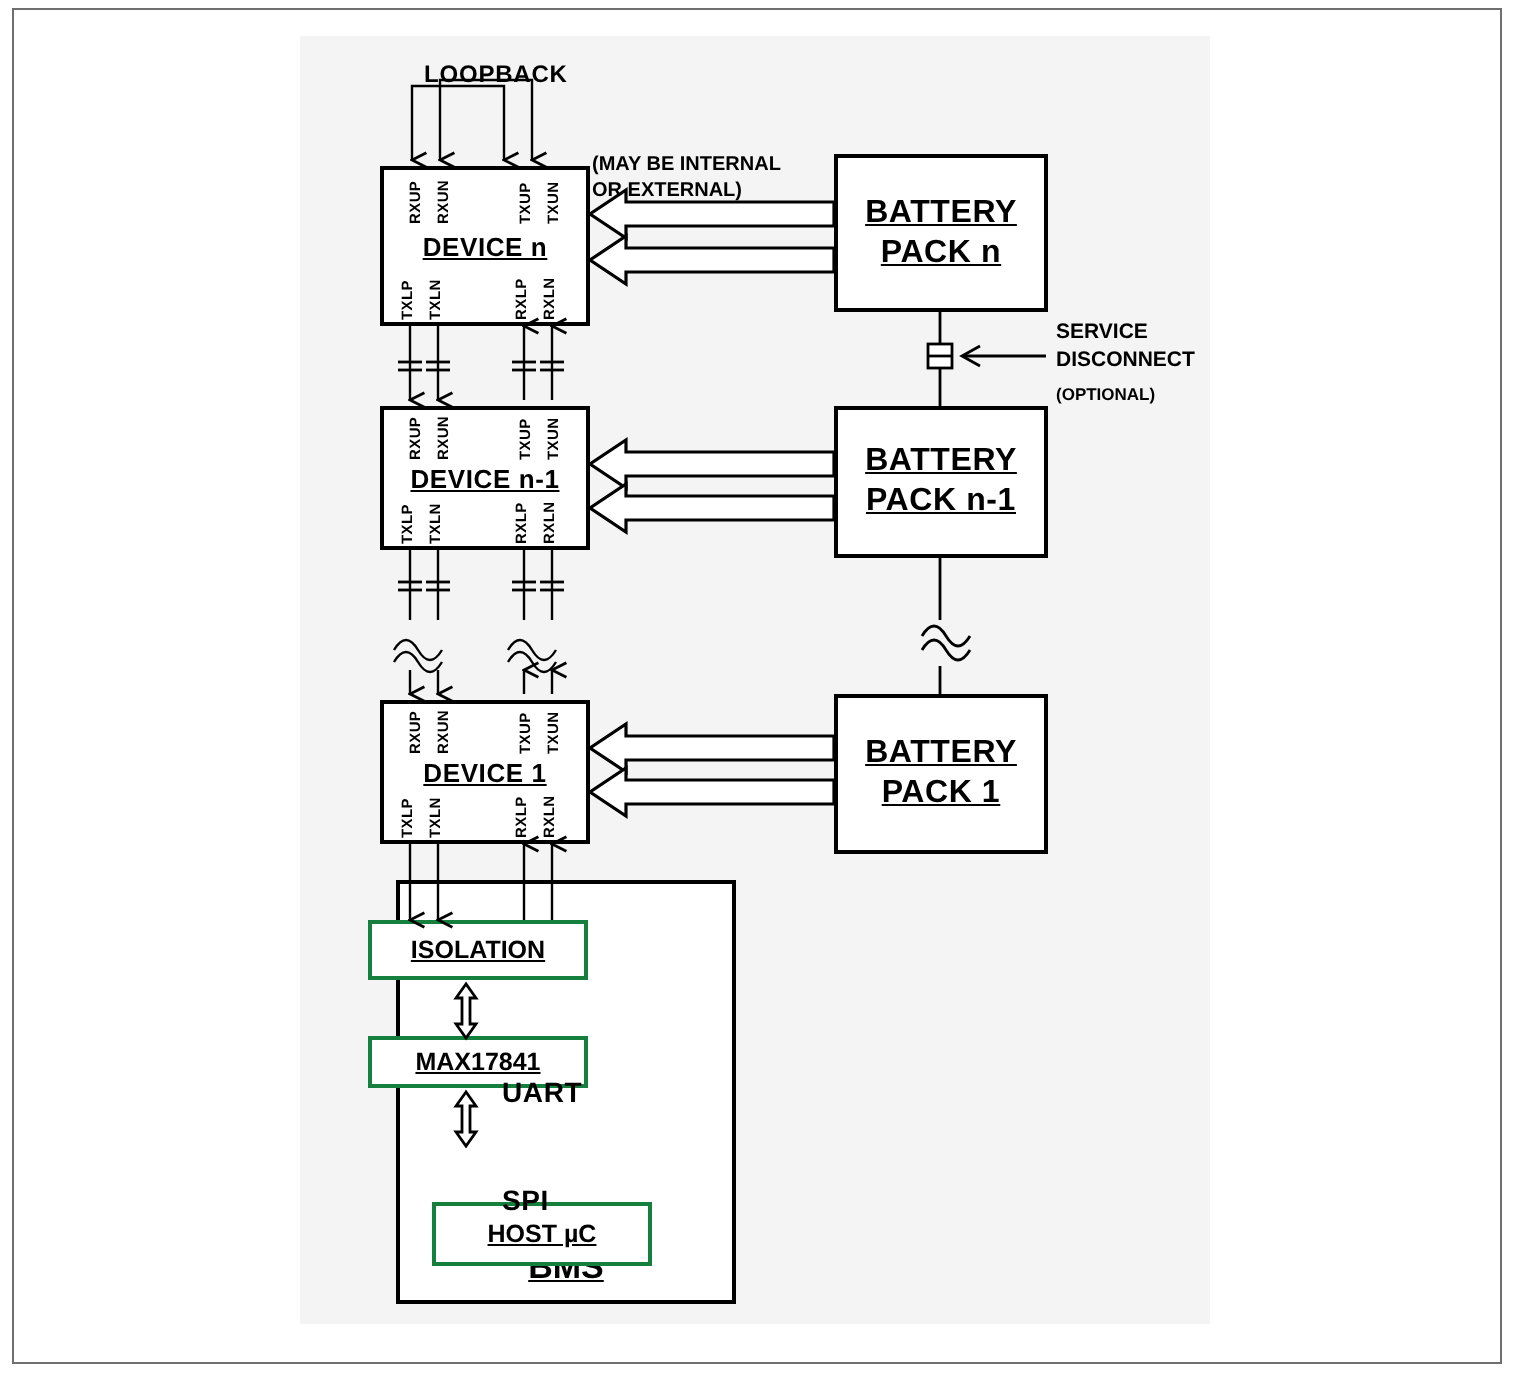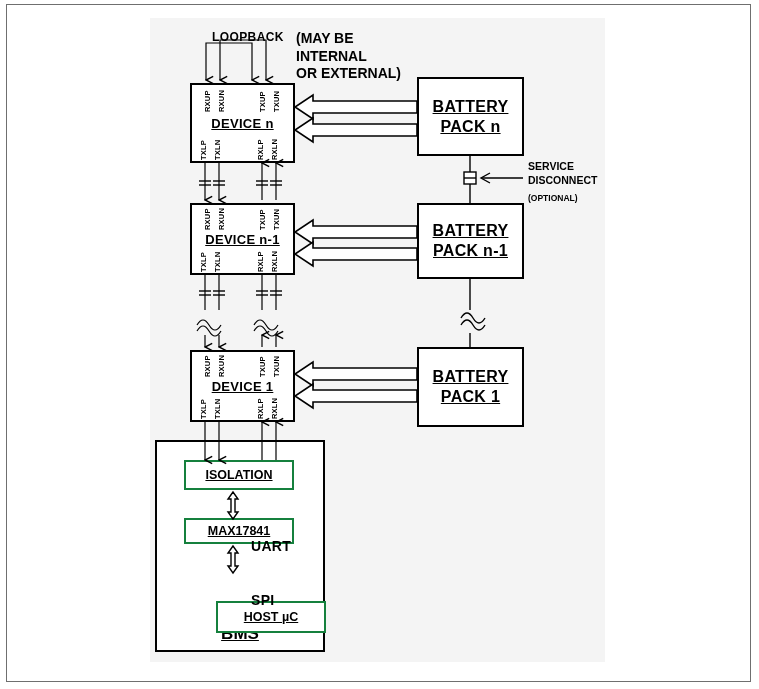--- a/index.html
+++ b/index.html
@@ -60,20 +60,21 @@
     letter-spacing: 0.3px;
   }
   .bms-box {
     border: 2px solid #000000;
     background: #ffffff;
     align-items: flex-end;
     justify-content: center;
     font-size: 17px;
     font-weight: bold;
     padding-bottom: 6px;
+    margin-left: 43px;
   }
   .inner-box {
     font-size: 12.5px;
     font-weight: bold;
     border: 2px solid #15803d;
     background: #ffffff;
   }
   .pin-label {
     position: absolute;
     font-size: 7.5px;
@@ -88,23 +89,24 @@
     position: absolute;
     color: #000000;
     white-space: nowrap;
   }
   .loopback-label {
     font-size: 12px;
     font-weight: bold;
     letter-spacing: 0.4px;
   }
   .note {
-    font-size: 14px;
+    font-size: 10px;
     font-weight: bold;
     line-height: 1.25;
+    margin-top: 47px;
   }
   .service-note {
     font-size: 10.5px;
     font-weight: bold;
     line-height: 1.3;
   }
   .service-note small {
     font-size: 8.5px;
   }
   .bus-label {

